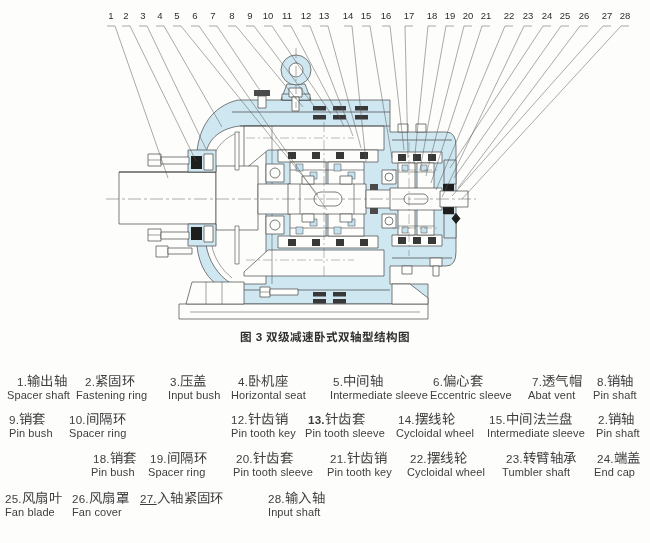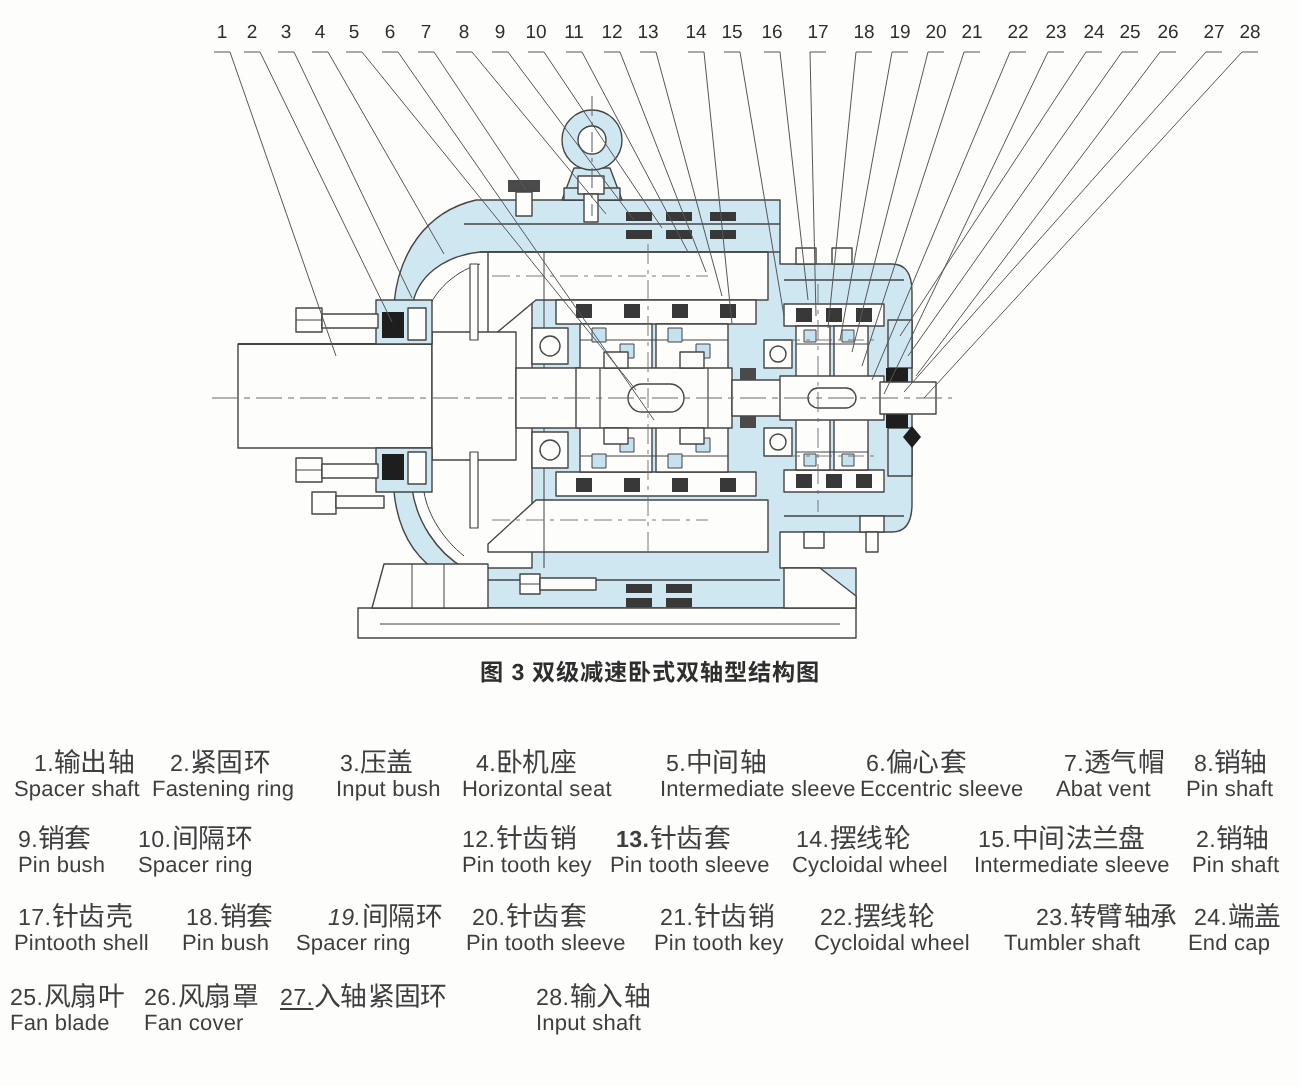--- a/index.html
+++ b/index.html
@@ -479,40 +479,30 @@
         <span class="en">Intermediate sleeve</span>
       </div>
       <div class="part" style="left: 596px; top: 412px;">
         <span class="cn" style="margin-left: 2px;"><span class="num">2.</span><span><svg viewBox="0 0 200 200" class="cg">
               <path d="M88 21C95 32 104 48 107 58L119 51C116 41 107 26 99 15ZM177 14C172 25 163 42 157 52L168 57C175 47 184 33 191 19ZM36 9C30 27 19 45 7 57C10 60 14 67 15 70C21 63 27 55 33 46H82V32H41C44 26 46 19 49 12ZM12 107V121H41V161C41 169 35 175 32 177C34 180 38 186 39 189C42 186 47 183 81 164C80 161 78 155 78 151L55 163V121H83V107H55V80H79V67H21V80H41V107ZM104 114H171V135H104ZM104 101V79H171V101ZM131 8V65H90V192H104V148H171V173C171 176 170 177 167 177C164 177 154 177 143 177C145 180 147 186 147 190C163 190 172 190 177 188C183 185 185 181 185 173V65L171 65H145V8Z"></path>
             </svg><svg viewBox="0 0 200 200" class="cg">
               <path d="M106 121H133V167H106ZM106 107V64H133V107ZM172 121V167H146V121ZM172 107H146V64H172ZM132 8V51H93V192H106V181H172V191H186V51H147V8ZM17 110C19 108 25 107 32 107H51V135L9 143L12 157L51 150V191H64V147L85 143L85 129L64 133V107H84V93H64V62H51V93H30C36 79 42 63 47 45H83V31H50C52 24 53 18 55 11L40 8C39 16 37 24 36 31H10V45H32C28 62 24 75 22 80C18 89 16 95 12 96C14 100 16 107 17 110Z"></path>
             </svg></span></span>
         <span class="en">Pin shaft</span>
       </div>
-      <div class="part" style="left: 7px; top: 451px;">
-        <span class="cn" style="margin-left: 2px;"><span class="num">17.</span><span><svg viewBox="0 0 200 200" class="cg">
-              <path d="M132 10V75H85V90H132V192H148V90H191V75H148V10ZM37 8C31 27 19 45 6 57C9 60 13 68 14 71C21 64 28 55 34 45H85V31H42C45 25 48 19 51 12ZM12 107V121H42V162C42 171 37 176 33 178C35 181 39 187 40 191C44 188 49 184 89 164C88 161 86 155 86 151L57 165V121H83V107H57V80H79V67H22V80H42V107Z"></path>
-            </svg><svg viewBox="0 0 200 200" class="cg">
-              <path d="M97 86C89 118 72 141 45 154C48 156 54 161 57 163C74 153 88 140 98 122C115 135 135 152 145 162L156 152C144 141 121 124 103 111C106 104 109 97 111 89ZM24 89V183H162V191H178V88H162V169H40V89ZM12 67V81H190V67H109V42H173V29H109V8H94V67H57V18H42V67Z"></path>
-            </svg><svg viewBox="0 0 200 200" class="cg">
-              <path d="M16 85V126H30V98H169V126H184V85ZM92 8V25H13V39H92V57H28V70H173V57H108V39H188V25H108V8ZM60 114V138C60 155 52 170 7 180C9 183 13 190 14 193C64 182 75 161 75 139V127H126V170C126 186 131 190 147 190C150 190 169 190 173 190C187 190 191 184 192 160C188 159 182 157 179 155C178 174 177 176 171 176C167 176 152 176 149 176C142 176 141 176 141 170V114Z"></path>
-            </svg></span></span>
-        <span class="en">Pintooth shell</span>
-      </div>
       <div class="part" style="left: 91px; top: 451px;">
         <span class="cn" style="margin-left: 2px;"><span class="num">18.</span><span><svg viewBox="0 0 200 200" class="cg">
               <path d="M88 21C95 32 104 48 107 58L119 51C116 41 107 26 99 15ZM177 14C172 25 163 42 157 52L168 57C175 47 184 33 191 19ZM36 9C30 27 19 45 7 57C10 60 14 67 15 70C21 63 27 55 33 46H82V32H41C44 26 46 19 49 12ZM12 107V121H41V161C41 169 35 175 32 177C34 180 38 186 39 189C42 186 47 183 81 164C80 161 78 155 78 151L55 163V121H83V107H55V80H79V67H21V80H41V107ZM104 114H171V135H104ZM104 101V79H171V101ZM131 8V65H90V192H104V148H171V173C171 176 170 177 167 177C164 177 154 177 143 177C145 180 147 186 147 190C163 190 172 190 177 188C183 185 185 181 185 173V65L171 65H145V8Z"></path>
             </svg><svg viewBox="0 0 200 200" class="cg">
               <path d="M117 41C123 48 130 55 138 62H65C73 55 80 48 85 41ZM33 187C39 185 49 184 151 179C156 184 160 188 163 192L176 185C168 175 152 159 139 148L127 154C131 158 136 163 141 168L54 172C64 165 73 156 82 147H188V134H67V121H149V110H67V97H149V86H67V74H148V70C160 79 172 86 183 91C186 88 190 83 193 80C173 72 150 57 134 41H187V28H95C99 22 102 16 105 11L89 8C86 14 82 21 77 28H13V41H67C52 57 33 71 7 82C11 85 15 90 17 93C30 87 41 81 51 73V134H12V147H62C53 156 44 164 40 167C36 170 32 172 28 173C30 177 32 184 33 187Z"></path>
             </svg></span></span>
         <span class="en">Pin bush</span>
       </div>
       <div class="part" style="left: 148px; top: 451px;">
-        <span class="cn" style="margin-left: 16px; font-style: italic;"><span class="num">19.</span><span><svg viewBox="0 0 200 200" class="cg">
+        <span class="cn" style="margin-left: 2px;"><span class="num">19.</span><span><svg viewBox="0 0 200 200" class="cg">
               <path d="M18 53V192H34V53ZM21 18C30 27 41 39 45 47L58 39C53 31 42 19 33 11ZM76 117H124V144H76ZM76 78H124V104H76ZM62 65V156H138V65ZM70 19V33H167V174C167 176 166 177 164 177C161 177 153 178 145 177C147 181 149 187 149 191C162 191 170 191 176 189C181 186 183 182 183 174V19Z"></path>
             </svg><svg viewBox="0 0 200 200" class="cg">
               <path d="M102 52H166V71H102ZM89 41V82H179V41ZM78 17V30H190V17ZM16 16V191H29V30H54C50 43 44 61 38 75C53 91 56 105 56 116C56 122 55 127 52 130C50 131 48 131 46 131C43 132 39 131 34 131C36 135 38 141 38 144C42 145 47 145 51 144C55 144 59 143 62 140C67 136 70 128 70 117C70 104 66 90 52 73C58 57 66 38 72 21L62 15L60 16ZM153 108C150 117 143 129 138 137H101V148H127V188H140V148H166V137H149C154 130 159 121 164 113ZM104 112C110 120 117 130 120 137L130 132C127 126 120 115 114 108ZM80 93V192H93V105H174V177C174 179 173 179 171 179C169 180 163 180 155 179C157 183 159 188 159 192C170 192 177 192 181 190C186 187 187 184 187 177V93Z"></path>
             </svg><svg viewBox="0 0 200 200" class="cg">
               <path d="M135 77C150 94 168 117 176 131L188 122C180 108 162 86 147 69ZM7 156 11 170C27 164 49 156 69 149L66 135L46 143V93H64V79H46V36H68V22H8V36H32V79H11V93H32V147ZM78 21V35H129C117 71 96 102 71 122C74 125 80 131 83 134C96 121 109 106 120 88V191H135V61C139 52 143 44 146 35H189V21Z"></path>
             </svg></span></span>
         <span class="en">Spacer ring</span>
       </div>
       <div class="part" style="left: 233px; top: 451px;">
         <span class="cn" style="margin-left: 3px;"><span class="num">20.</span><span><svg viewBox="0 0 200 200" class="cg">
@@ -538,21 +528,21 @@
         <span class="cn" style="margin-left: 3px;"><span class="num">22.</span><span><svg viewBox="0 0 200 200" class="cg">
               <path d="M152 28H173V61H152ZM120 28H140V61H120ZM89 28H108V61H89ZM75 16V73H188V16ZM78 190C84 188 92 186 171 180C174 184 176 189 178 192L190 185C184 175 172 158 163 145L152 151L163 167L99 173C108 164 116 153 124 142H191V128H137V107H184V94H137V77H122V94H78V107H122V128H68V142H106C98 154 89 164 85 168C81 172 77 175 73 176C75 180 77 187 78 190ZM33 8V48H9V62H33V106L6 114L10 129L33 121V173C33 176 32 177 30 177C27 177 19 177 11 177C13 181 15 187 15 191C28 191 36 191 41 188C46 186 48 182 48 173V117L70 109L68 95L48 102V62H67V48H48V8Z"></path>
             </svg><svg viewBox="0 0 200 200" class="cg">
               <path d="M11 165 14 180C32 174 56 167 80 160L77 147C53 154 27 161 11 165ZM141 20C151 25 163 33 170 38L179 29C172 23 159 16 150 12ZM14 91C17 90 22 89 46 86C38 99 30 109 26 113C20 120 15 125 11 126C13 130 15 137 16 140C20 137 27 135 77 125C76 122 76 116 77 112L37 120C52 102 67 80 80 58L68 50C64 57 59 65 55 72L30 75C42 58 53 36 62 15L48 9C40 33 25 58 21 65C16 72 13 76 9 77C11 81 14 88 14 91ZM177 106C169 119 159 130 146 140C142 130 140 117 138 103L189 93L186 80L136 89C135 81 134 72 133 63L183 55L181 42L132 49C132 36 132 22 132 8H117C117 23 117 37 118 51L87 56L89 70L119 65C120 74 121 83 122 92L83 99L85 113L123 105C126 122 129 137 133 149C116 161 97 170 76 176C80 179 84 185 86 188C104 182 122 173 138 163C146 181 157 191 171 191C185 191 190 185 193 162C189 161 184 158 181 154C180 172 178 177 173 177C164 177 157 169 151 154C166 142 180 128 190 112Z"></path>
             </svg><svg viewBox="0 0 200 200" class="cg">
               <path d="M129 8C120 31 102 61 75 82C78 84 83 89 85 93C107 75 123 54 134 33C147 55 165 78 181 91C184 87 189 82 192 79C174 66 153 41 142 18L145 10ZM163 91C151 100 133 112 117 121V82H102V164C102 182 107 187 127 187C131 187 157 187 161 187C179 187 183 179 185 151C181 150 174 148 171 145C170 169 169 173 160 173C155 173 133 173 128 173C119 173 117 172 117 164V136C135 128 157 115 174 103ZM16 110C17 108 24 107 30 107H46V136L8 143L11 157L46 150V191H60V148L84 143L83 130L60 134V107H80V93H60V62H46V93H29C34 79 40 63 44 46H80V32H48C50 25 51 18 52 11L38 8C37 16 36 24 34 32H9V46H31C27 62 23 76 21 81C17 90 15 96 11 97C13 100 15 107 16 110Z"></path>
             </svg></span></span>
         <span class="en">Cycloidal wheel</span>
       </div>
       <div class="part" style="left: 502px; top: 451px;">
-        <span class="cn" style="margin-left: 16px;"><span class="num">23.</span><span><svg viewBox="0 0 200 200" class="cg">
+        <span class="cn" style="margin-left: 4px;"><span class="num">23.</span><span><svg viewBox="0 0 200 200" class="cg">
               <path d="M16 110C18 108 24 107 31 107H49V136L8 143L11 157L49 150V191H63V147L90 142L89 129L63 133V107H84V93H63V63H49V93H29C35 79 42 63 47 45H83V31H51C53 25 54 18 56 11L41 8C40 16 38 24 37 31H9V45H33C28 62 24 75 21 80C18 89 15 96 12 96C13 100 15 107 16 110ZM85 69V83H115C110 97 106 110 103 120H160C153 130 145 142 136 153C129 148 122 144 116 140L106 150C127 162 150 180 162 192L172 181C166 175 157 168 148 161C160 144 174 125 184 111L174 105L171 106H123L130 83H192V69H134L141 45H185V31H144L150 10L135 8L129 31H93V45H125L119 69Z"></path>
             </svg><svg viewBox="0 0 200 200" class="cg">
               <path d="M44 70H81V87H44ZM151 117V129H50V117ZM35 106V192H50V163H151V176C151 179 150 180 147 180C144 180 132 180 120 180C122 183 124 188 125 192C141 192 152 192 158 190C164 188 166 184 166 176V106ZM50 140H151V152H50ZM133 10C135 13 137 17 138 21H103V32H186V21H153C152 16 149 11 147 8ZM162 34C160 39 157 45 154 50H135C133 45 130 39 127 34L116 36C118 40 121 46 122 50H98V61H138V73H103V84H138V101H152V84H186V73H152V61H192V50H167L174 37ZM22 16V37C22 52 20 73 7 88C10 90 15 94 17 97C25 88 29 78 31 67V97H94V60H33L34 50H93V16ZM35 26H80V40H35V37Z"></path>
             </svg><svg viewBox="0 0 200 200" class="cg">
               <path d="M106 121H133V167H106ZM106 107V64H133V107ZM172 121V167H146V121ZM172 107H146V64H172ZM132 8V51H93V192H106V181H172V191H186V51H147V8ZM17 110C19 108 25 107 32 107H51V135L9 143L12 157L51 150V191H64V147L85 143L85 129L64 133V107H84V93H64V62H51V93H30C36 79 42 63 47 45H83V31H50C52 24 53 18 55 11L40 8C39 16 37 24 36 31H10V45H32C28 62 24 75 22 80C18 89 16 95 12 96C14 100 16 107 17 110Z"></path>
             </svg><svg viewBox="0 0 200 200" class="cg">
               <path d="M58 136V149H94V171C94 174 93 175 89 175C85 176 73 176 60 175C62 179 64 186 65 190C82 190 94 189 100 187C107 185 109 180 109 171V149H144V136H109V117H135V104H109V86H132V73H109V62C129 52 150 37 164 23L153 16L150 16H40V30H135C123 40 108 49 94 55V73H70V86H94V104H67V117H94V136ZM14 60V73H51C44 113 28 145 7 163C11 165 17 171 19 174C42 153 61 114 68 62L59 59L56 60ZM147 53 134 56C141 106 155 149 182 172C185 168 190 162 193 159C177 147 166 126 158 101C168 92 180 79 189 68L177 58C172 67 162 78 154 87C151 76 149 65 147 53Z"></path>
             </svg></span></span>
         <span class="en">Tumbler shaft</span>
       </div>

